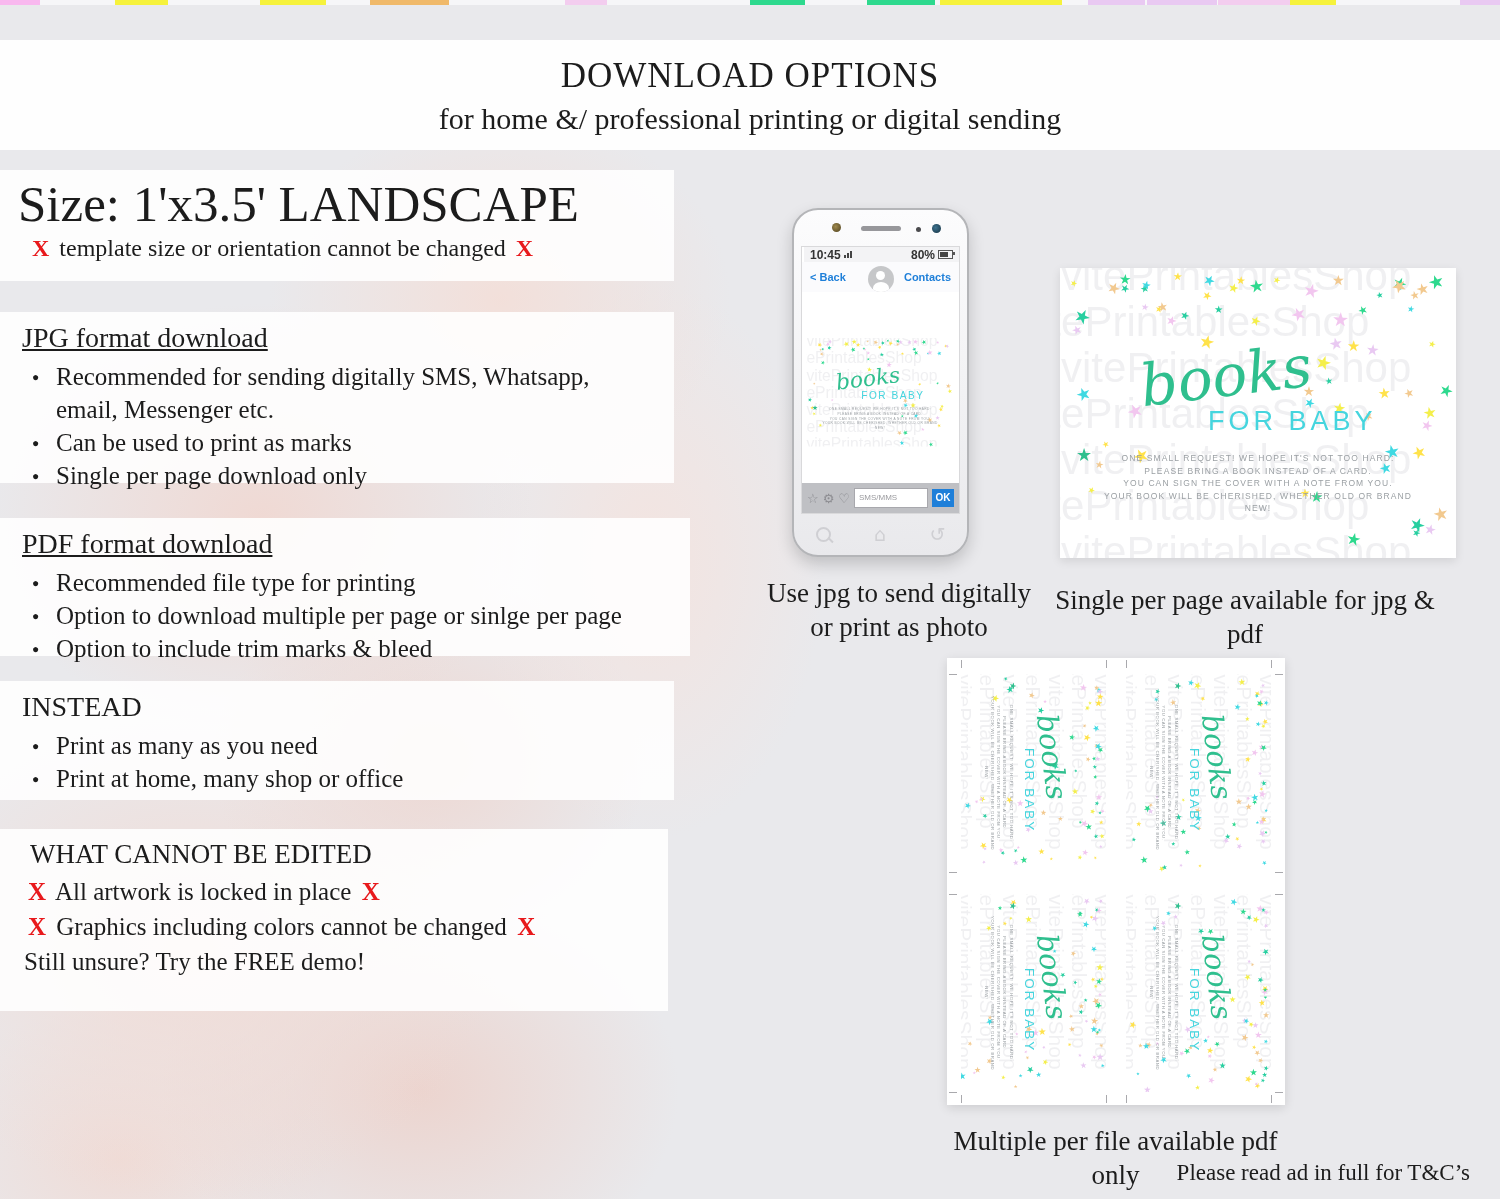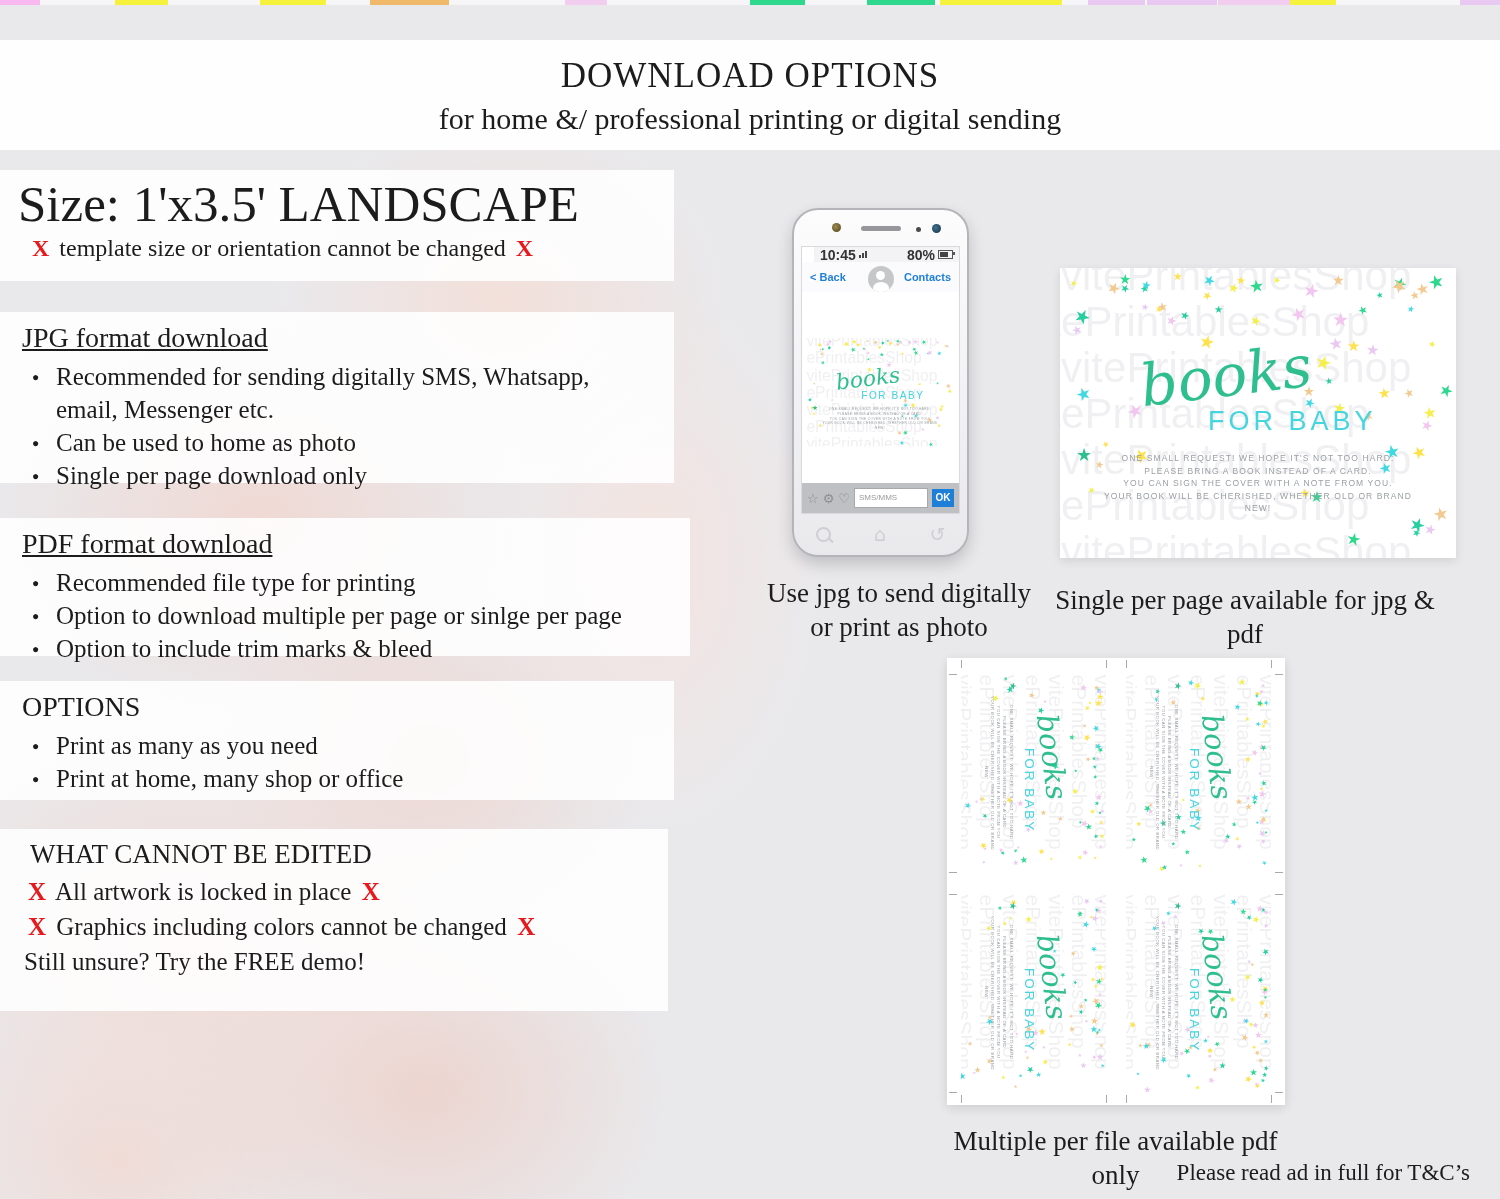--- a/index.html
+++ b/index.html
@@ -68,23 +68,23 @@
   
   .phone{position:absolute;left:792px;top:208px;width:173px;height:345px;border:2px solid #b4b5b8;
          border-radius:26px;background:linear-gradient(#fcfcfd,#e9e9ec);box-shadow:0 7px 16px rgba(0,0,0,.18);}
   .cam{position:absolute;left:38px;top:13px;width:9px;height:9px;border-radius:50%;
        background:radial-gradient(circle at 40% 40%, #a08a4e,#4c3f1d);}
   .speaker{position:absolute;left:50%;top:16px;width:40px;height:5px;margin-left:-20px;border-radius:3px;background:#97979b;}
   .dot-a{position:absolute;right:46px;top:17px;width:5px;height:5px;border-radius:50%;background:#4a4a4d;}
   .dot-b{position:absolute;right:26px;top:14px;width:9px;height:9px;border-radius:50%;
          background:radial-gradient(circle at 40% 40%, #3d728f,#15303f);}
   .screen{position:absolute;left:7px;right:7px;top:36px;height:266px;background:#fff;border:1px solid #d9d9db;}
-  .statusbar{position:absolute;left:12px;right:0;top:0;height:15px;background:#f3f3f5;display:flex;
+  .statusbar{position:absolute;left:2px;right:0;top:0;height:15px;background:#f3f3f5;display:flex;
              align-items:center;padding:0 6px;font-family:"Liberation Sans",sans-serif;
-             font-size:14px;font-weight:bold;color:#333;}
+             font-size:12px;font-weight:bold;color:#333;}
   .signal{display:inline-flex;align-items:flex-end;gap:1px;margin-left:3px;}
   .signal i{display:block;width:2px;background:#444;}
   .signal i:nth-child(1){height:3px;} .signal i:nth-child(2){height:5px;} .signal i:nth-child(3){height:7px;}
   .sb-spacer{flex:1;}
   .batt{position:relative;width:13px;height:7px;border:1px solid #555;margin-left:3px;}
   .batt::before{content:"";position:absolute;left:1px;top:1px;bottom:1px;width:8px;background:#444;}
   .batt::after{content:"";position:absolute;right:-3px;top:1px;width:2px;height:3px;background:#555;}
   .navbar{position:absolute;left:0;right:0;top:15px;height:30px;background:#fbfbfd;border-bottom:1px solid #e5e5e7;
           font-family:"Liberation Sans",sans-serif;font-size:11px;font-weight:bold;}
   .nav-back{position:absolute;left:8px;top:9px;}
@@ -148,34 +148,34 @@
 
   <div class="band size-band">
     <h1 class="size-title">Size: 1'x3.5' LANDSCAPE</h1>
     <div class="size-note"><span class="xr" style="color: rgb(232, 25, 28);">X</span> template size or orientation cannot be changed <span class="xr" style="color: rgb(232, 25, 28);">X</span></div>
   </div>
 
   <div class="band band-jpg">
     <h2><span class="hd u">JPG format download</span></h2>
     <ul>
         <li>Recommended for sending digitally SMS, Whatsapp, email, Messenger etc.</li>
-        <li>Can be used to home as photo</li>
+        <li>Can be used to print as marks</li>
         <li>Single per page download only</li>
       </ul>
   </div>
   <div class="band band-pdf">
     <h2><span class="hd u">PDF format download</span></h2>
     <ul>
         <li>Recommended file type for printing</li>
         <li>Option to download multiple per page or sinlge per page</li>
         <li>Option to include trim marks &amp; bleed</li>
       </ul>
   </div>
   <div class="band band-printing">
-    <h2><span class="hd">OPTIONS</span></h2>
+    <h2><span class="hd">INSTEAD</span></h2>
     <ul>
         <li>Print as many as you need</li>
         <li>Print at home, many shop or office</li>
       </ul>
   </div>
 
   <div class="band cannot-band">
     <h2>WHAT CANNOT BE EDITED</h2>
     <div class="xlines">
         <div class="xline"><span class="xr" style="color: rgb(232, 25, 28);">X</span> All artwork is locked in place <span class="xr" style="color: rgb(232, 25, 28);">X</span></div>

